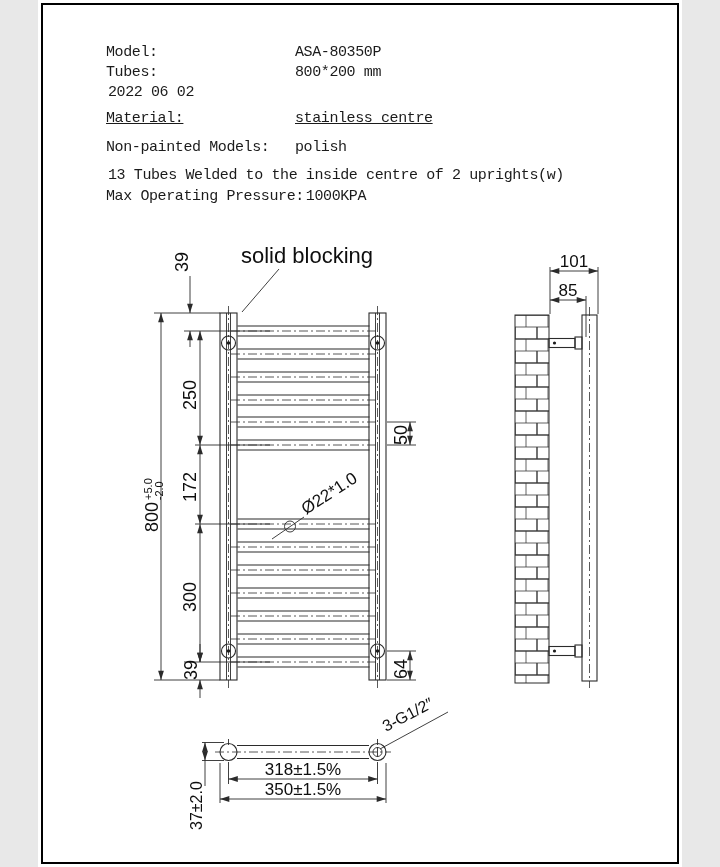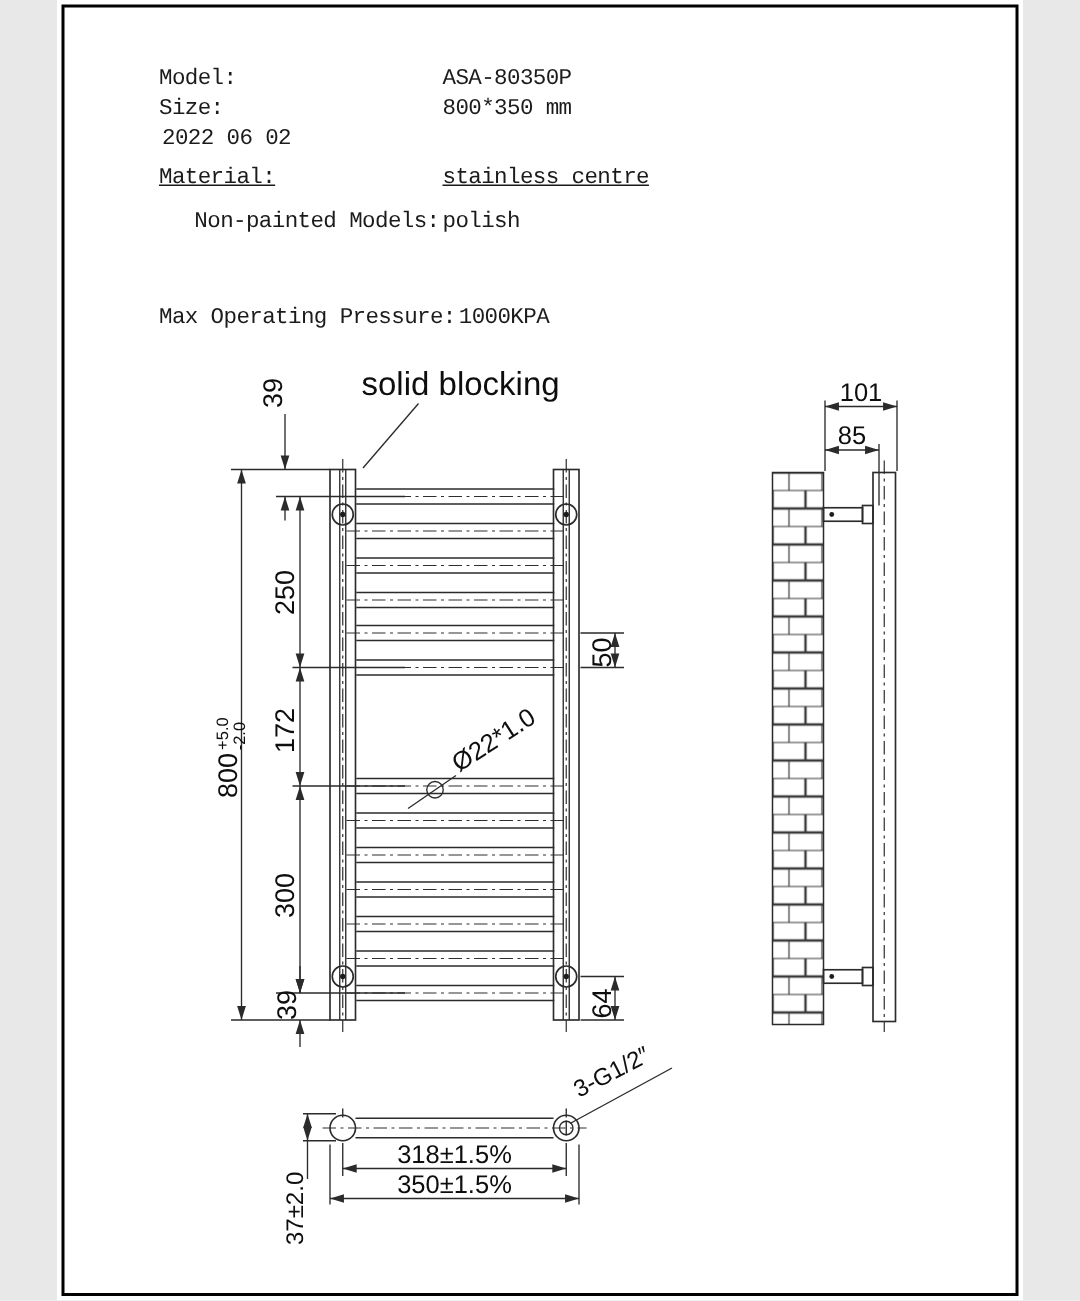--- a/index.html
+++ b/index.html
@@ -10,21 +10,21 @@
   .page-border{position:absolute;left:3px;top:3px;right:3px;bottom:3px;border:2px solid #000;pointer-events:none;}
   .spec-table{
     position:absolute;left:68px;top:38px;width:645px;
     font-family:"Liberation Mono",monospace;font-size:15px;letter-spacing:-0.4px;
     color:#1b1b1b;
   }
   .spec-row{position:absolute;left:0;display:flex;white-space:pre;line-height:17px;}
   .spec-row .lbl{min-width:187px;}
   .spec-row .val{margin-left:2px;}
   .r0{top:6px;} .r1{top:26px;} .r2{top:46px;} .r3{top:72px;text-decoration:underline;}
-  .r4{top:101px;text-align:right;} .r5{top:129px;} .r6{top:165px;}
+  .r4{top:101px;} .r5{top:129px;} .r6{top:150px;}
   svg{position:absolute;left:0;top:220px;}
   svg text{fill:#0e0e0e;}
   .ln{stroke:#2b2b2b;stroke-width:1.1;fill:none;stroke-linecap:butt;}
   .thin{stroke:#2b2b2b;stroke-width:0.9;fill:none;}
   .cl{stroke:#2e2e2e;stroke-width:0.8;fill:none;stroke-dasharray:9 3 2 3;}
   .dim{stroke:#2b2b2b;stroke-width:0.9;fill:none;}
   .dtxt{font-family:"Liberation Sans",sans-serif;font-size:18px;}
   .dtxt-s{font-family:"Liberation Sans",sans-serif;font-size:16px;}
   .dtxt-m{font-family:"Liberation Sans",sans-serif;font-size:17px;}
   .note{font-family:"Liberation Sans",sans-serif;font-size:22px;}
@@ -35,35 +35,36 @@
 
 <div class="page">
   <div class="page-border"></div>
 
   <div class="spec-table">
     <div class="spec-row r0">
       <span class="lbl">Model:</span>
       <span class="val">ASA-80350P</span>
     </div>
     <div class="spec-row r1">
-      <span class="lbl">Size:</span>
-      <span class="val">800*350 mm</span>
+      <span class="lbl">Tubes:</span>
+      <span class="val">800*200 mm</span>
     </div>
     <div class="spec-row r2">
       <span class="val">2022 06 02</span>
     </div>
     <div class="spec-row r3">
       <span class="lbl">Material:</span>
       <span class="val">stainless centre</span>
     </div>
     <div class="spec-row r4">
       <span class="lbl">Non-painted Models:</span>
       <span class="val">polish</span>
     </div>
     <div class="spec-row r5">
+      <span class="val">13 Tubes Welded to the inside centre of 2 uprights(w)</span>
     </div>
     <div class="spec-row r6">
       <span class="lbl">Max Operating Pressure:</span>
       <span class="val">1000KPA</span>
     </div>
   </div>
 
   <svg width="720" height="647" viewBox="0 220 720 647">
     <defs>
       <marker id="ar" markerWidth="11" markerHeight="8" refX="9.6" refY="3.5" orient="auto-start-reverse" markerUnits="userSpaceOnUse">

